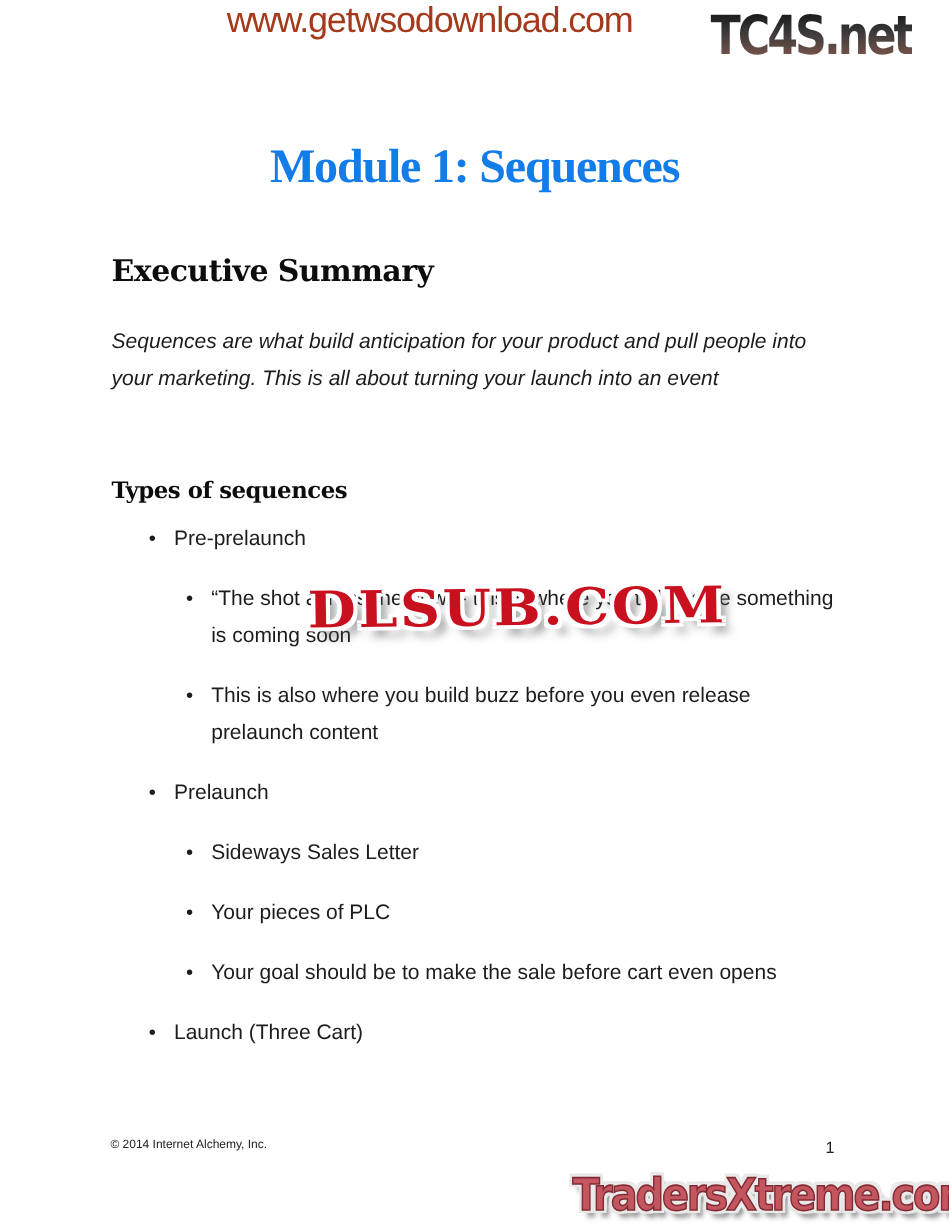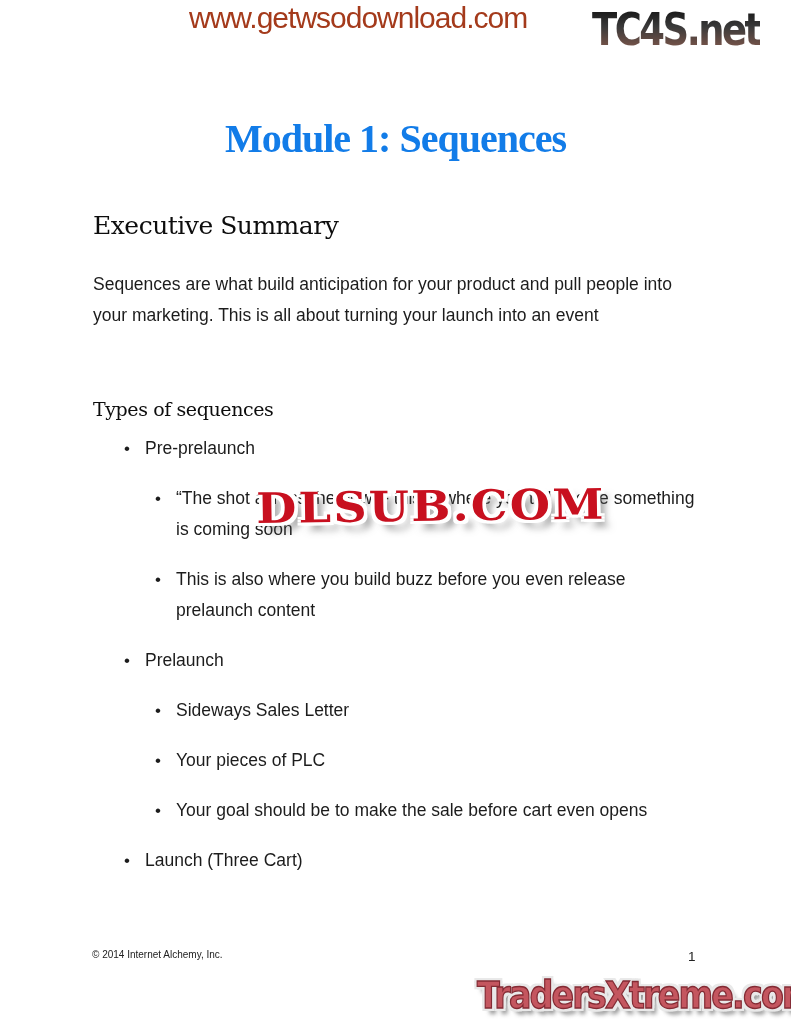--- a/index.html
+++ b/index.html
@@ -22,30 +22,30 @@
     -webkit-background-clip:text;background-clip:text;color:transparent;
   }
   
   .doc-title{
     position:absolute;top:88px;left:0;width:791px;text-align:center;
     font-family:Liberation Serif, serif;font-weight:bold;
     font-size:40px;color:#127ce8;letter-spacing:-1px;
   }
   .h-exec{
     position:absolute;top:190px;left:93px;
-    font-family:"DejaVu Serif",serif;font-weight:normal;
+    font-family:"DejaVu Serif",serif;font-weight:bold;
     font-size:25px;color:#0d0d0d;letter-spacing:-.5px;
   }
   .para{
     position:absolute;top:251px;left:93px;width:630px;
-    font-size:17.5px;line-height:31px;color:#1c1c1c;white-space:pre-line;
+    font-size:17.5px;line-height:31px;color:#1c1c1c;white-space:pre-line;font-style:italic;
   }
   .h-types{
     position:absolute;top:384px;left:93px;
-    font-family:"DejaVu Serif",serif;font-weight:normal;
+    font-family:"DejaVu Serif",serif;font-weight:bold;
     font-size:19px;color:#0d0d0d;letter-spacing:-.4px;margin-top:14px;
   }
   .seq-list{
     position:absolute;top:433px;left:93px;width:625px;
     margin:0;padding:0;
   }
   .seq-list li{
     list-style:none;position:relative;
     font-size:17.5px;line-height:31px;color:#1c1c1c;
     margin:0 0 19px 0;white-space:pre-line;

